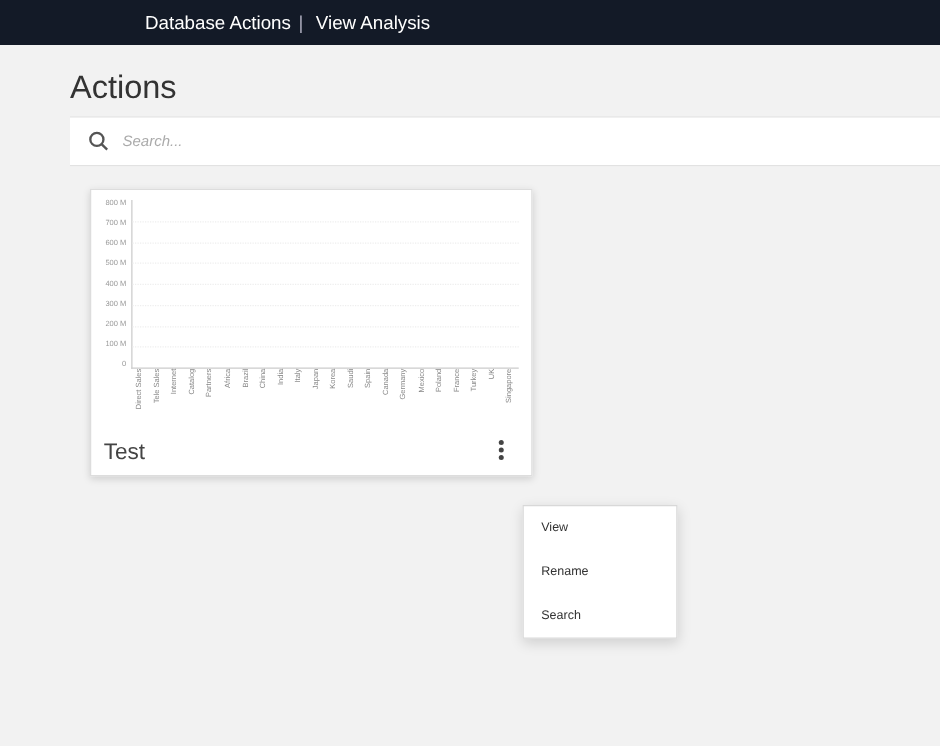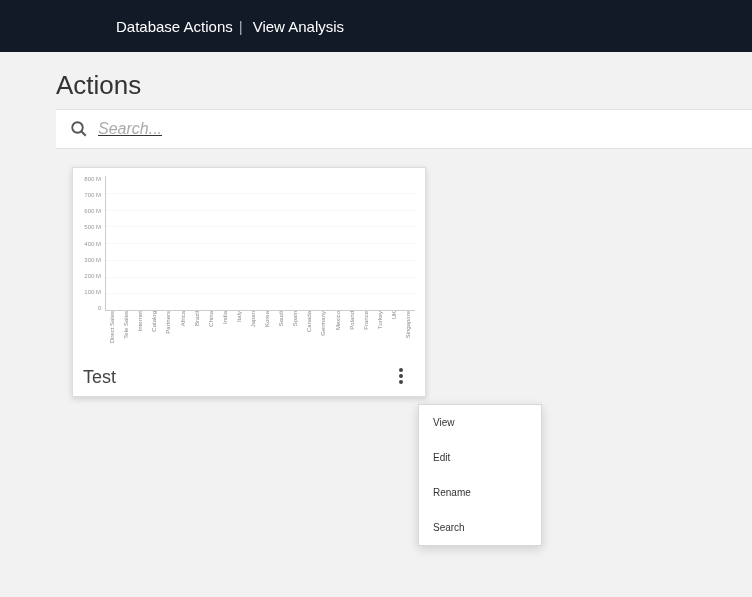--- a/index.html
+++ b/index.html
@@ -6,21 +6,21 @@
     body {
       font-family: -apple-system, BlinkMacSystemFont, "Segoe UI", Arial, sans-serif;
       background: #f2f2f2;
       width: 752px;
       height: 597px;
       overflow: hidden;
     }
     .top-bar {
       background: #131a27;
       color: #fff;
-      height: 52px;
+      height: 36px;
       display: flex;
       align-items: center;
       padding-left: 116px;
       font-size: 15px;
     }
     .top-bar .sep {
       padding: 0 6px;
       color: #aab;
     }
     .main {
@@ -39,26 +39,25 @@
       border-bottom: 1px solid #e2e2e2;
       padding: 10px 14px;
       display: flex;
       align-items: center;
       width: calc(100% - 56px);
     }
     .search-bar svg { flex-shrink: 0; }
     .search-bar input {
       border: none;
       outline: none;
-      font-size: 16px;
+      font-size: 12px;
       color: #333;
       width: 100%;
       margin-left: 10px;
       font-style: italic;
-      text-decoration: underline;
     }
     .search-bar input::placeholder {
       color: #aaa;
       font-style: italic;
     }
     .card {
       margin: 18px 0 0 72px;
       width: 354px;
       height: 230px;
       background: #fff;
@@ -391,17 +390,16 @@
       <div class="kebab">
         <span></span>
           <span></span>
           <span></span>
       </div>
     </div>
   </div>
 
   <div class="context-menu">
     <div class="item">View</div>
-    <div class="item">Edit</div>
     <div class="item">Rename</div>
     <div class="item">Search</div>
   </div>
 </div>
 
 </body></html>

